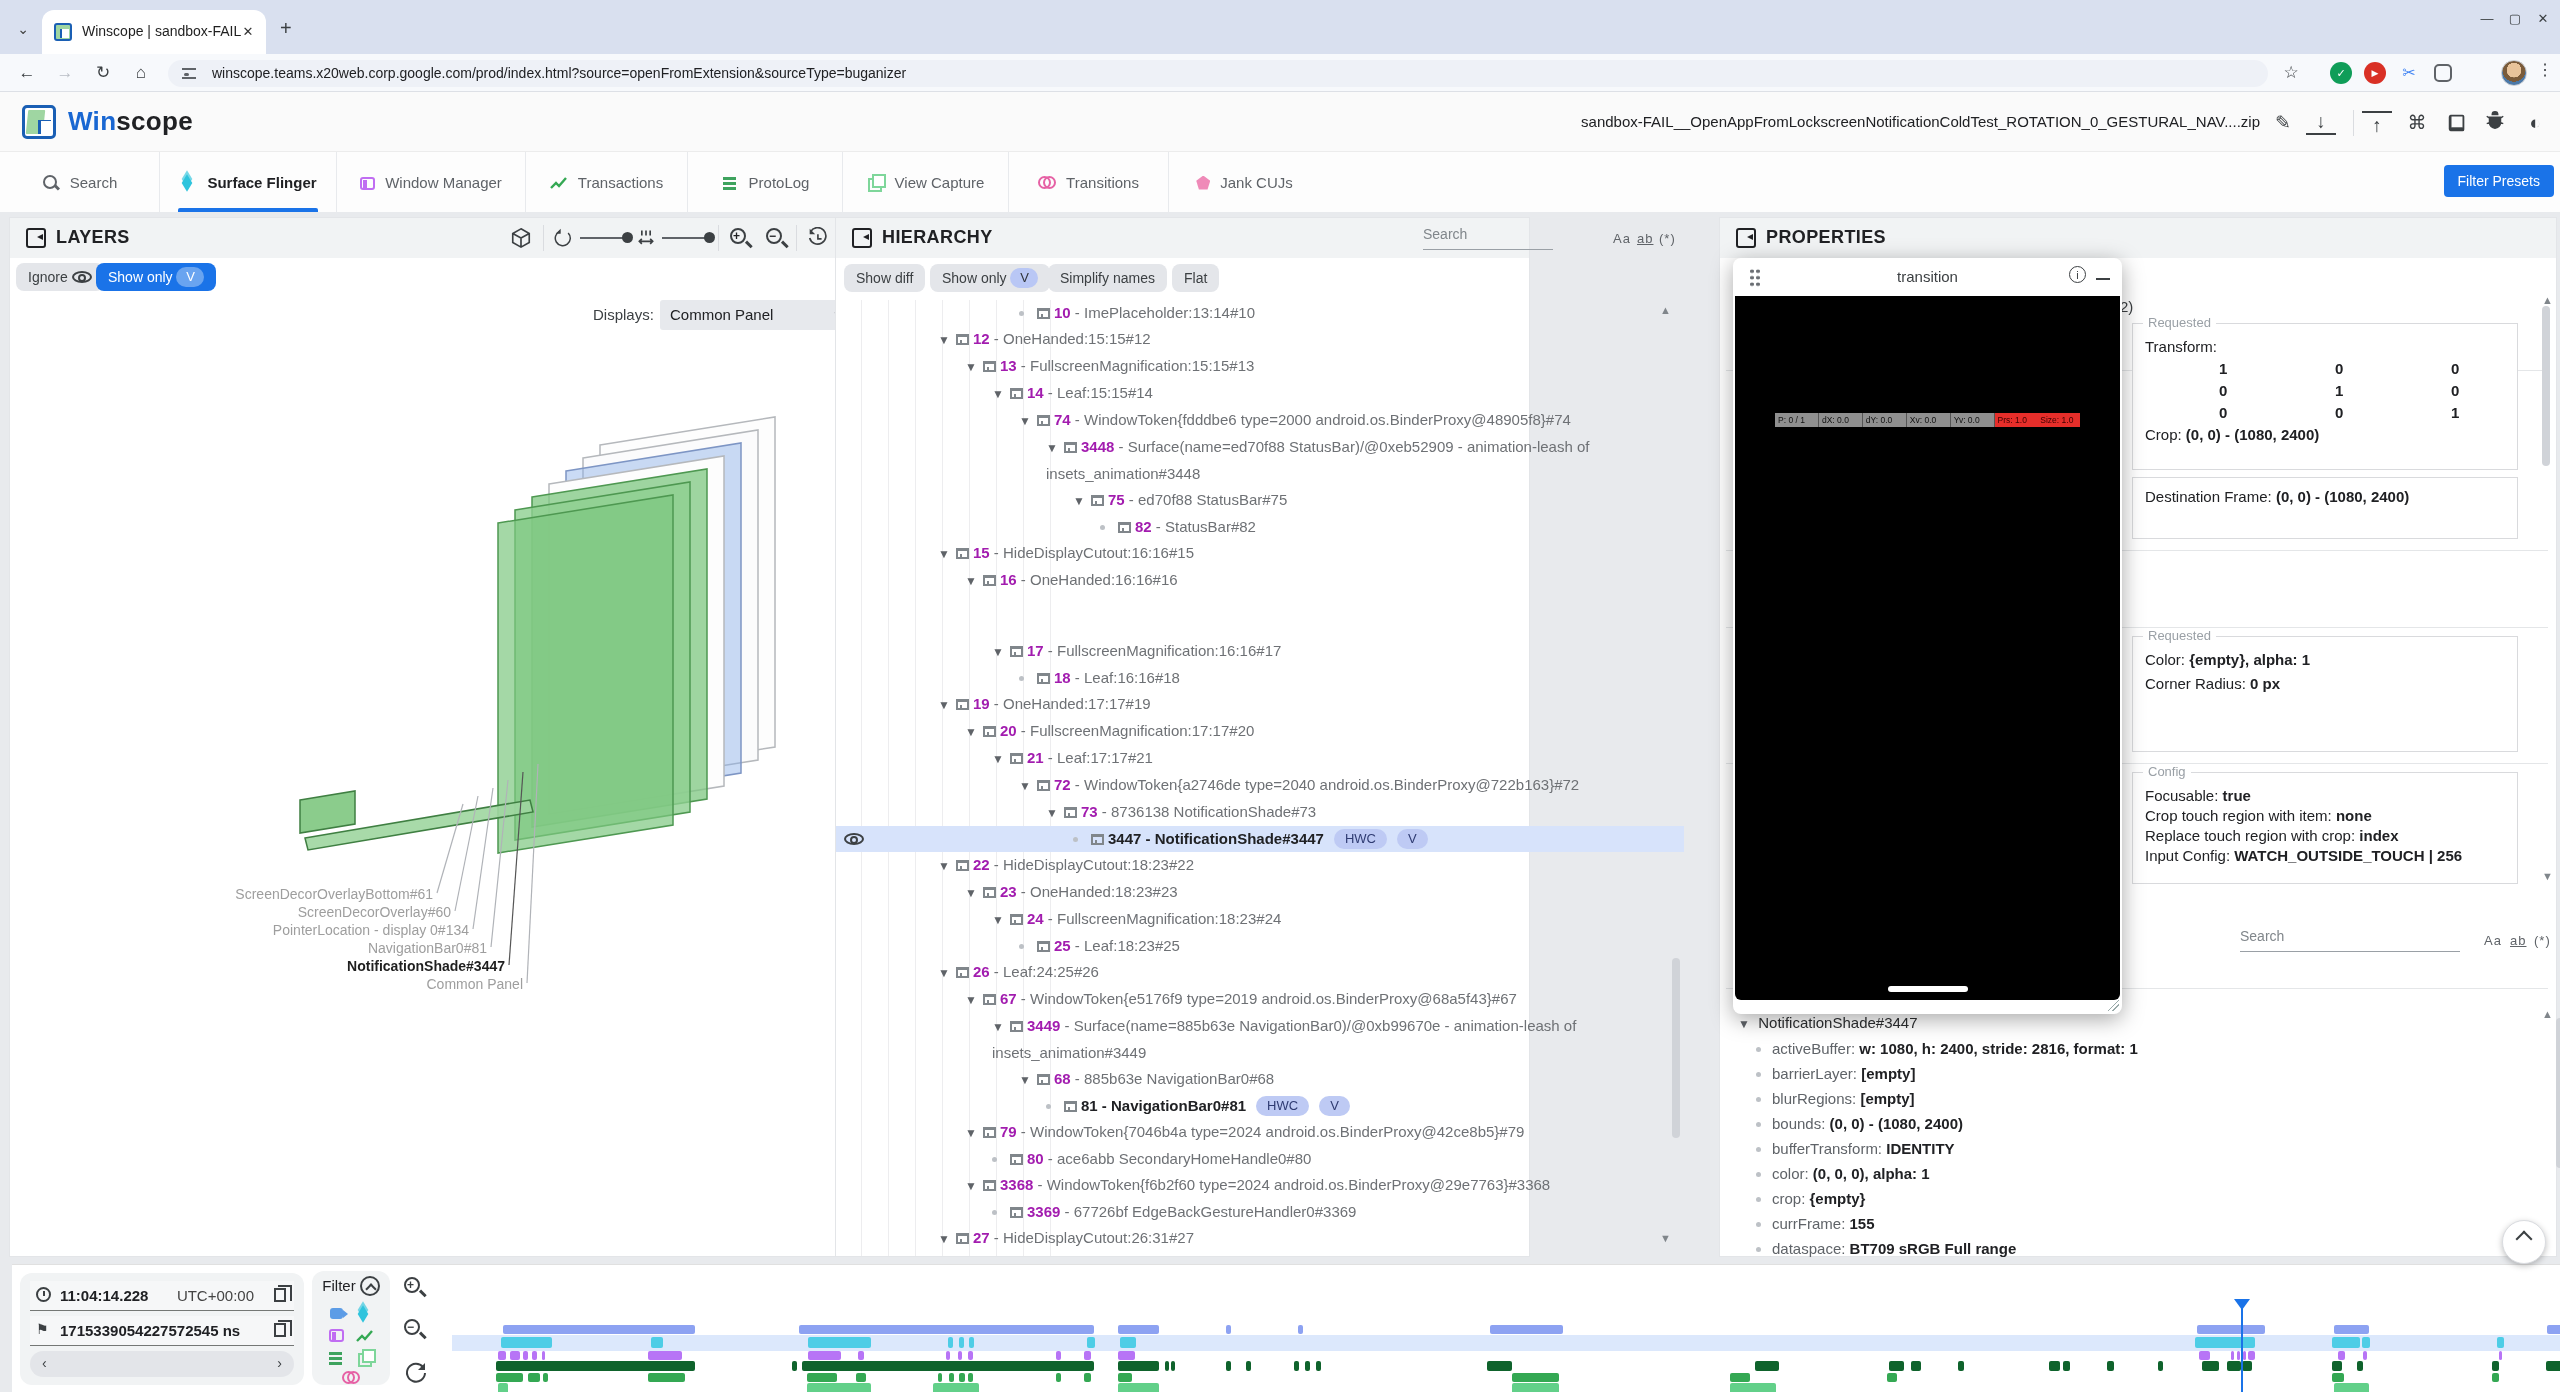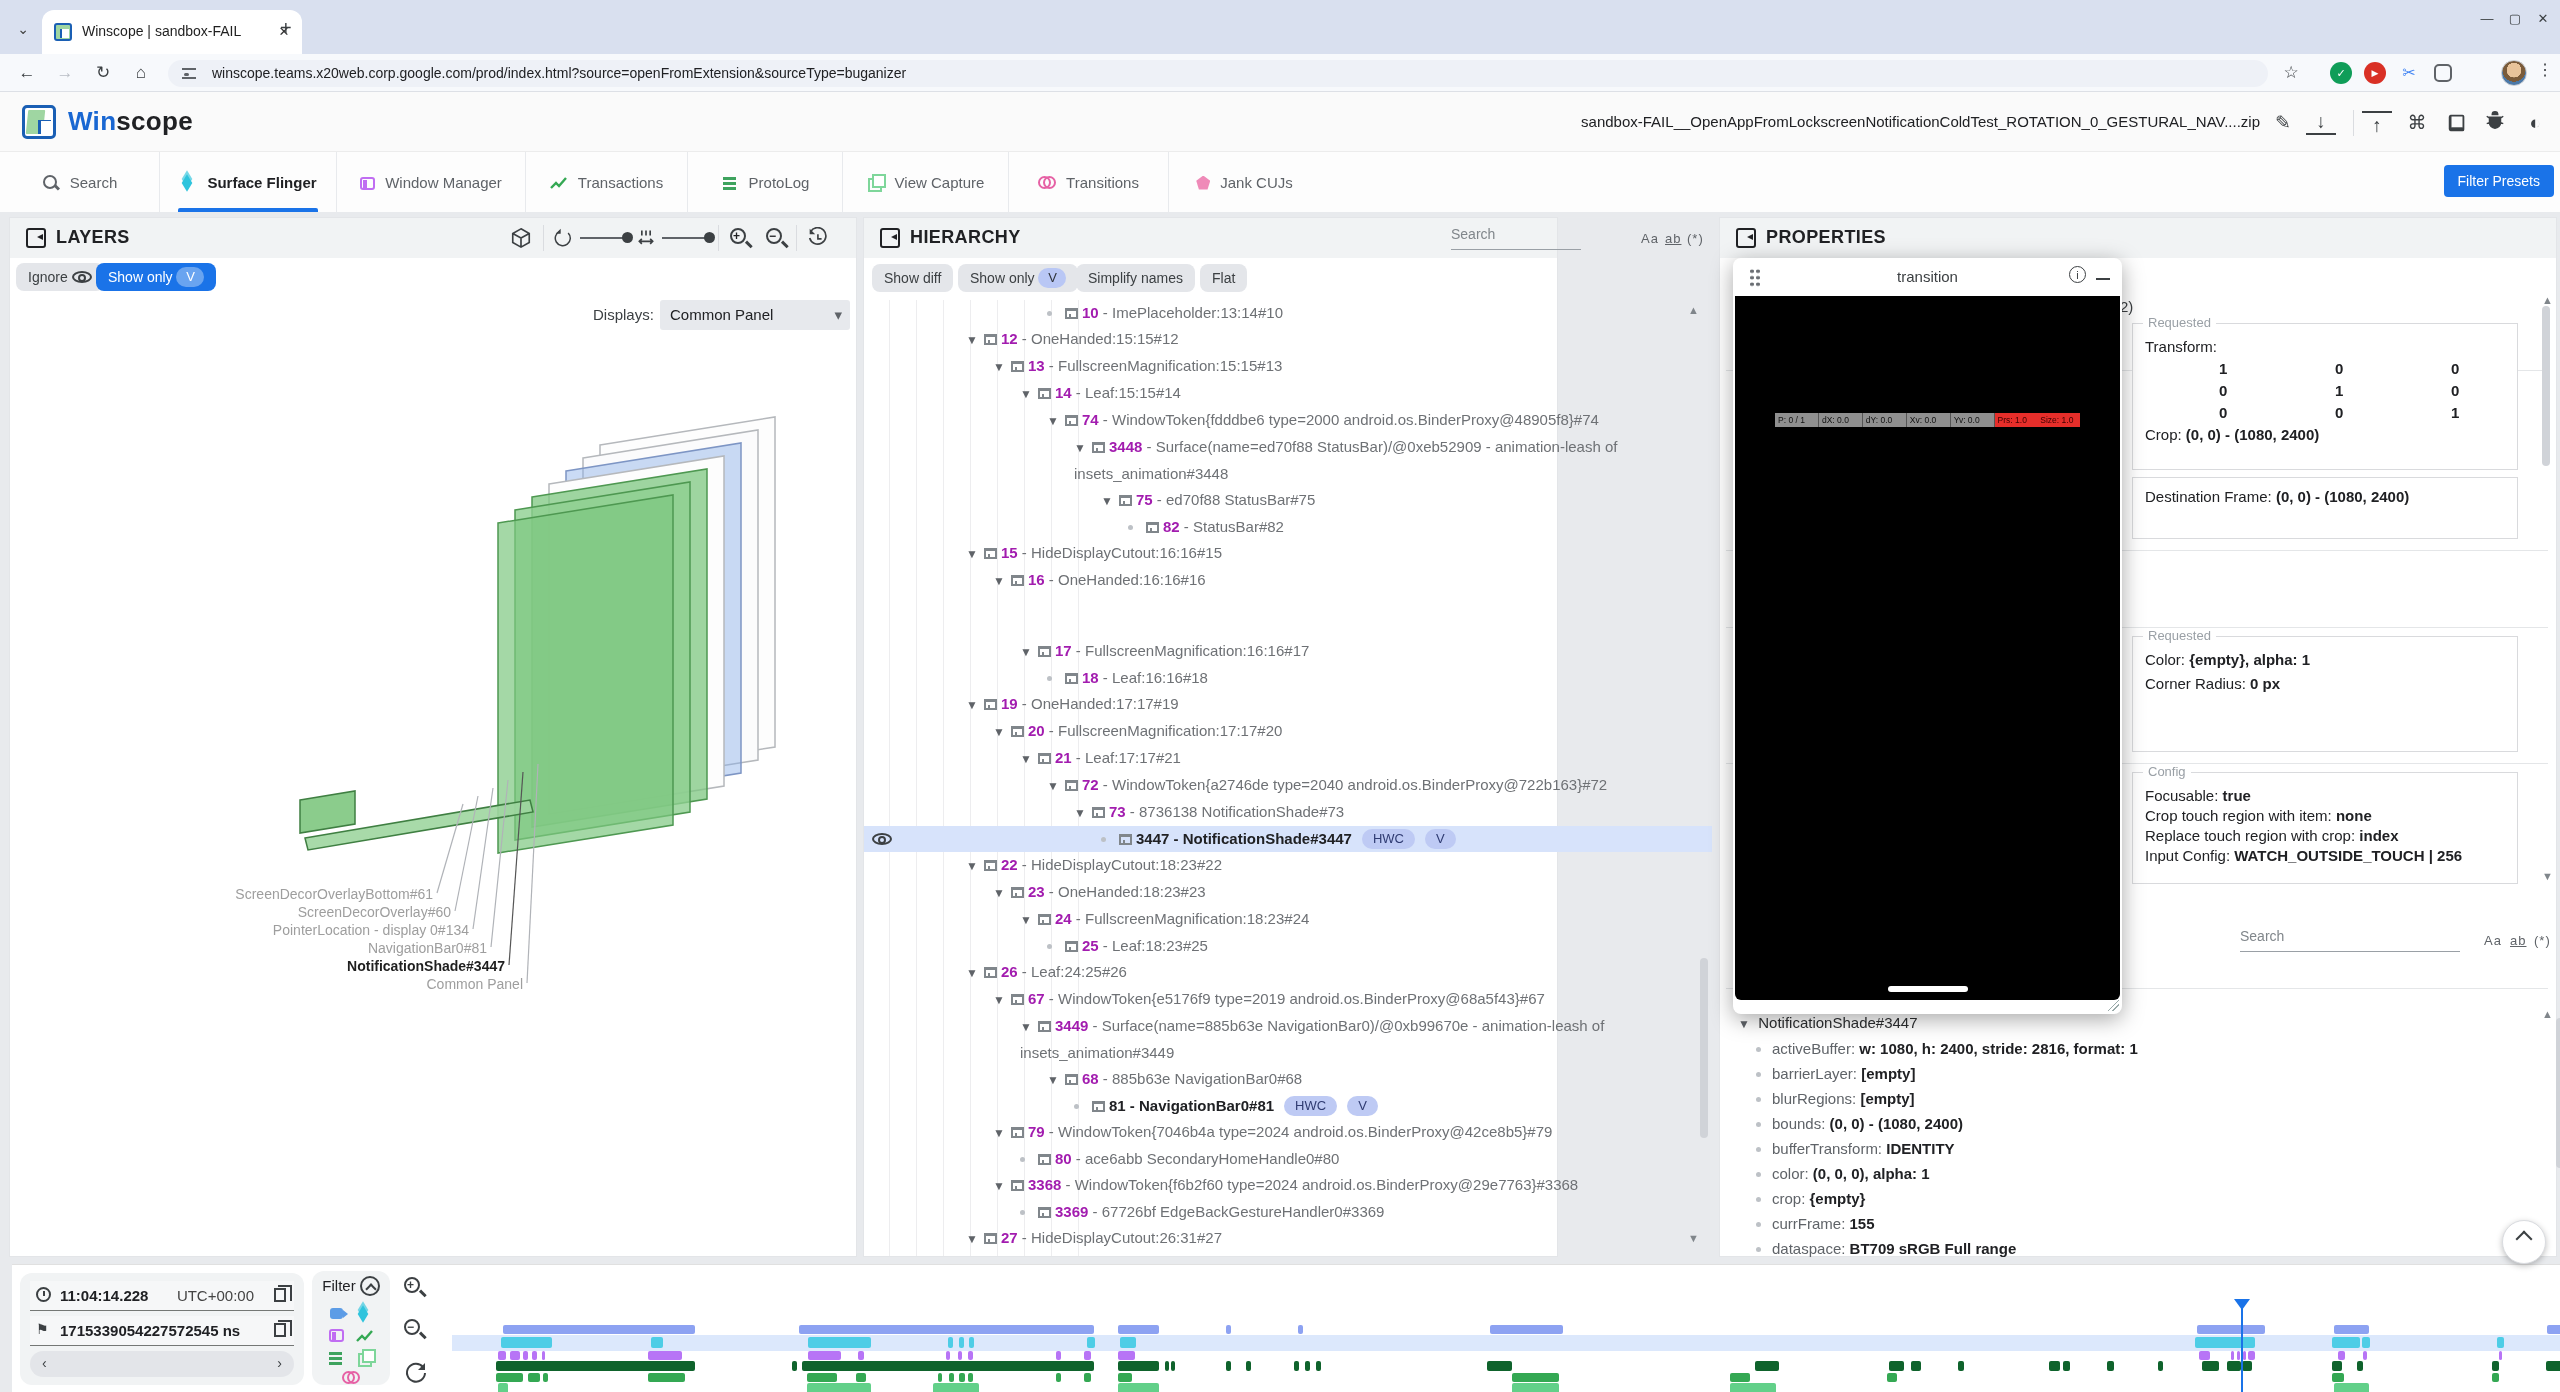--- a/index.html
+++ b/index.html
@@ -3,21 +3,21 @@
 <meta charset="utf-8">
 <style>
   * { margin:0; padding:0; box-sizing:border-box; }
   html,body { width:2560px; height:1392px; overflow:hidden; background:#e8eaed;
     font-family:"Liberation Sans", sans-serif; color:#202124; }
   .abs { position:absolute; }
 
   
   #tabstrip { left:0; top:0; width:2560px; height:54px; background:#d9e0ef; }
   #tabsearch { left:10px; top:16px; width:26px; height:26px; border-radius:13px; color:#444; font-size:14px; text-align:center; line-height:26px;}
-  .tab { left:42px; top:10px; width:260px; height:44px; background:#fff; border-radius:12px 12px 0 0; }
+  .tab { left:42px; top:10px; width:224px; height:44px; background:#fff; border-radius:12px 12px 0 0; }
   .tab .fav { position:absolute; left:12px; top:13px; width:18px; height:18px; border:2px solid #1a5fb4; border-radius:3px; background:#9fd6a2; }
   .tab .fav::after{content:'';position:absolute;right:1px;bottom:1px;width:7px;height:9px;background:#fff;border-left:2px solid #1a5fb4;}
   .tab .t { position:absolute; left:40px; top:13px; font-size:14px; color:#1f1f1f; white-space:nowrap; width:160px; overflow:hidden; }
   .tab .x { position:absolute; right:8px; top:12px; width:20px; height:20px; font-size:13px; color:#333; text-align:center; line-height:20px; border-radius:10px;}
   #newtab { left:280px; top:18px; font-size:20px; color:#3c4043; line-height:20px; }
   .winctl { top:8px; width:22px; height:22px; color:#3c4043; font-size:13px; text-align:center; line-height:22px;}
   #toolbar { left:0; top:54px; width:2560px; height:38px; background:#f7f9fc; border-bottom:1px solid #dde0e6; }
   .tbi { top:6px; width:26px; height:26px; font-size:17px; text-align:center; line-height:26px; color:#3c4043; }
   #urlpill { left:168px; top:6px; width:2100px; height:27px; background:#eef1f7; border-radius:14px; }
   #siteinfo { left:14px; top:8px; width:14px; height:11px; border-top:2px solid #5f6368; border-bottom:2px solid #5f6368;}
@@ -67,21 +67,21 @@
   .slider { top:19px; height:2px; background:#5f6368; }
   .knob { top:14px; width:11px; height:11px; background:#3c4043; border-radius:50%; }
   #displays-lbl { left:583px; top:48px; font-size:15px; color:#3c4043;}
   #displays-sel { left:650px; top:42px; width:190px; height:30px; background:#e7e9ed; border-radius:3px; font-size:15px; color:#202124; line-height:30px; padding-left:10px;}
   #displays-sel::after{content:'▾'; position:absolute; right:8px; color:#5f6368;}
   #scene { left:0; top:78px; width:846px; height:960px; overflow:hidden; }
   .slabel { position:absolute; font-size:14px; color:#9e9e9e; white-space:nowrap; transform:translateX(-100%); }
   .slabel.dark { color:#1f1f1f; font-weight:600; }
 
   
-  #hier { left:864px; top:218px; width:693px; height:1038px; }
+  #hier { left:836px; top:218px; width:693px; height:1038px; }
   #hier-chips { position:absolute; left:0; top:40px; right:0; height:40px; background:#fff; }
   .srch-line { position:absolute; border-bottom:1px solid #9aa0a6; color:#80868b; font-size:14px; }
   .srch-ops { position:absolute; font-size:13px; color:#5f6368; letter-spacing:1px;}
   #tree { position:absolute; left:0; top:82px; width:848px; height:956px; overflow:hidden; }
   .guide { position:absolute; top:0; bottom:0; width:1px; background:#ededef; }
   .hrow { position:relative; font-size:15px; line-height:26px; color:#6e7175; white-space:normal; }
   .hrow .harr { color:#5f6368; font-size:12px; display:inline-block; width:18px; }
   .hrow .hdot { display:inline-block; width:18px; }
   .hrow .hdot::before { content:''; display:inline-block; width:5px; height:5px; border-radius:50%; background:#bdc1c6; vertical-align:2px;}
   .pin { display:inline-block; width:9px; height:11px; position:relative; margin-right:8px; }

